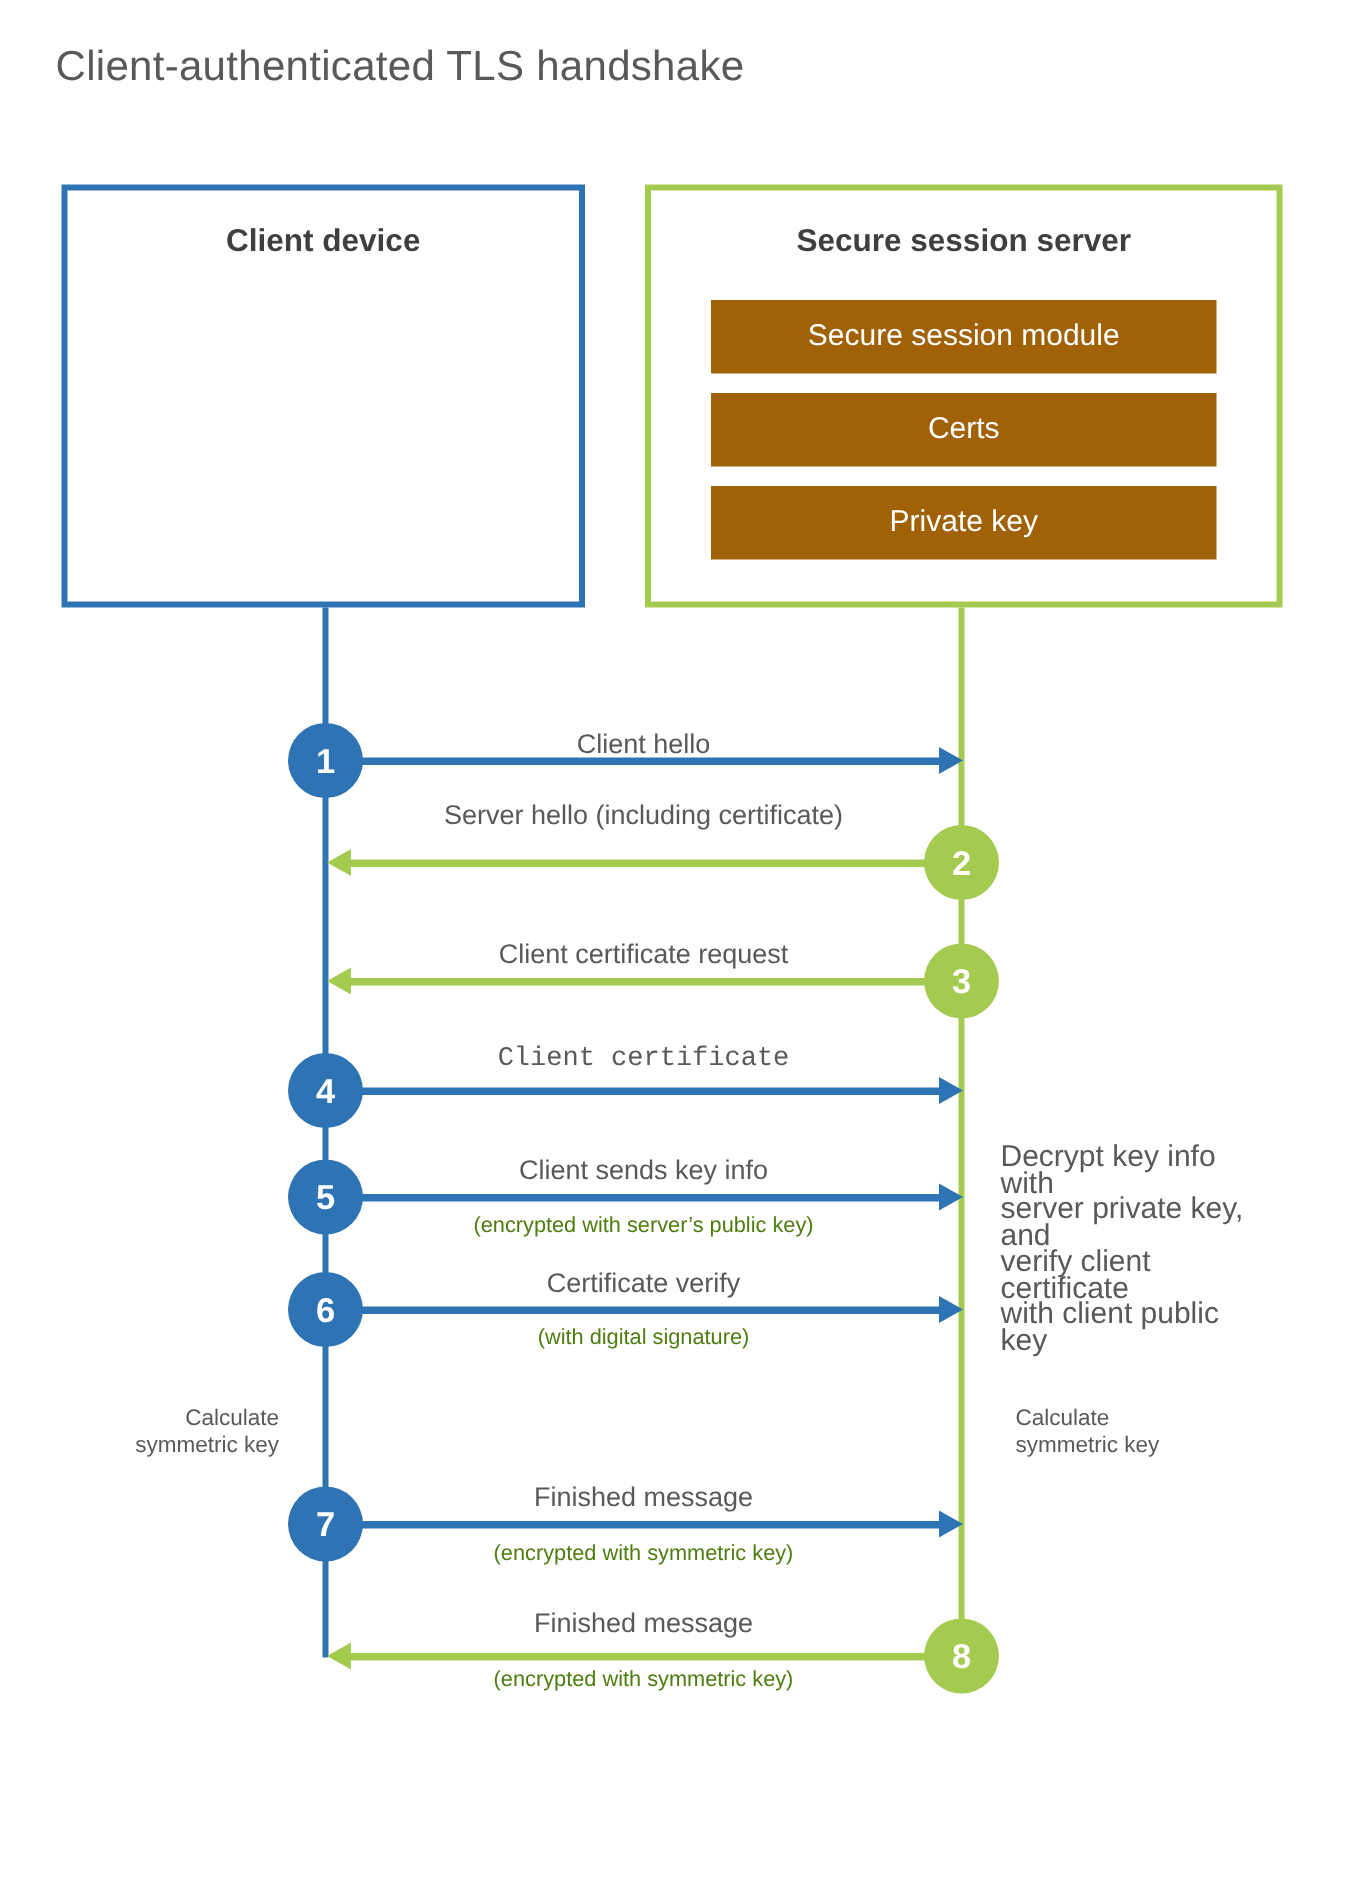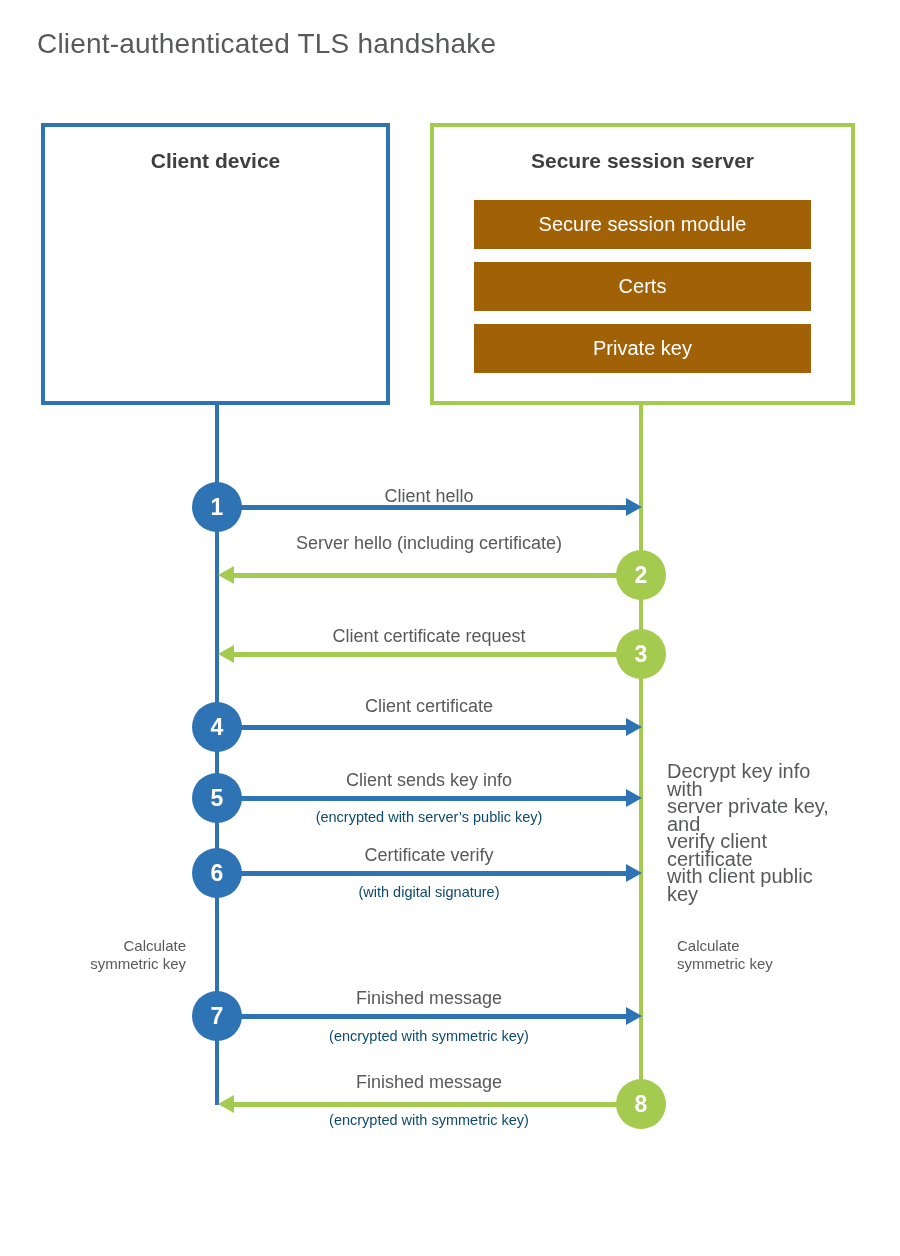--- a/index.html
+++ b/index.html
@@ -53,21 +53,21 @@
     border-top:9px solid transparent; border-bottom:9px solid transparent; }
   .arrow-head.right { left:626px; border-left:16px solid #2e74b5; }
   .arrow-head.left  { left:218px; border-right:16px solid #a4cb50; }
   
   .msg-label {
     position:absolute; left:218px; width:422px; text-align:center;
     font-size:18px; color:#58595b; z-index:2;
   }
   .msg-sub {
     position:absolute; left:218px; width:422px; text-align:center;
-    font-size:14.5px; color:#0c4a6e; z-index:2;
+    font-size:14.5px; color:#4d7c0f; z-index:2;
   }
   
   .note {
     position:absolute; font-size:20px; line-height:17.5px; color:#58595b;
     white-space:pre-line; z-index:2;
   }
   .note-decrypt { left:667px; top:763px; width:175px; text-align:left; }
   .note-calc-left  { left:30px;  top:937px; width:156px; text-align:right; font-size:15px; line-height:18px; }
   .note-calc-right { left:677px; top:937px; width:156px; text-align:left;  font-size:15px; line-height:18px; }
 </style>
@@ -100,21 +100,21 @@
   <div class="msg-label" style="top:533px;">Server hello (including certificate)</div>
   <div class="arrow-line green" style="top:573px;"></div>
   <div class="arrow-head left" style="top:566px;"></div>
   <div class="circle green" style="top:550px;">2</div>
 
   <div class="msg-label" style="top:626px;">Client certificate request</div>
   <div class="arrow-line green" style="top:652px;"></div>
   <div class="arrow-head left" style="top:645px;"></div>
   <div class="circle green" style="top:629px;">3</div>
 
-  <div class="msg-label" style="top:696px;">Client certificate</div>
+  <div class="msg-label" style="top:696px;font-family:Liberation Mono, monospace;">Client certificate</div>
   <div class="arrow-line blue" style="top:725px;"></div>
   <div class="arrow-head right" style="top:718px;"></div>
   <div class="circle blue" style="top:702px;">4</div>
 
   <div class="msg-label" style="top:770px;">Client sends key info</div>
   <div class="arrow-line blue" style="top:796px;"></div>
   <div class="arrow-head right" style="top:789px;"></div>
   <div class="circle blue" style="top:773px;">5</div>
   <div class="msg-sub" style="top:809px;">(encrypted with server’s public key)</div>
 

